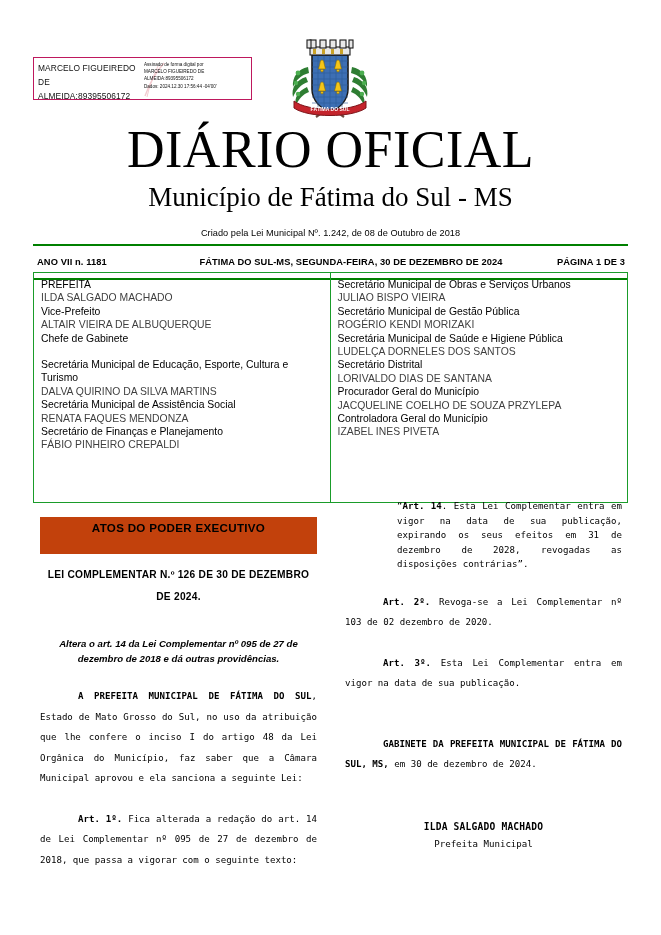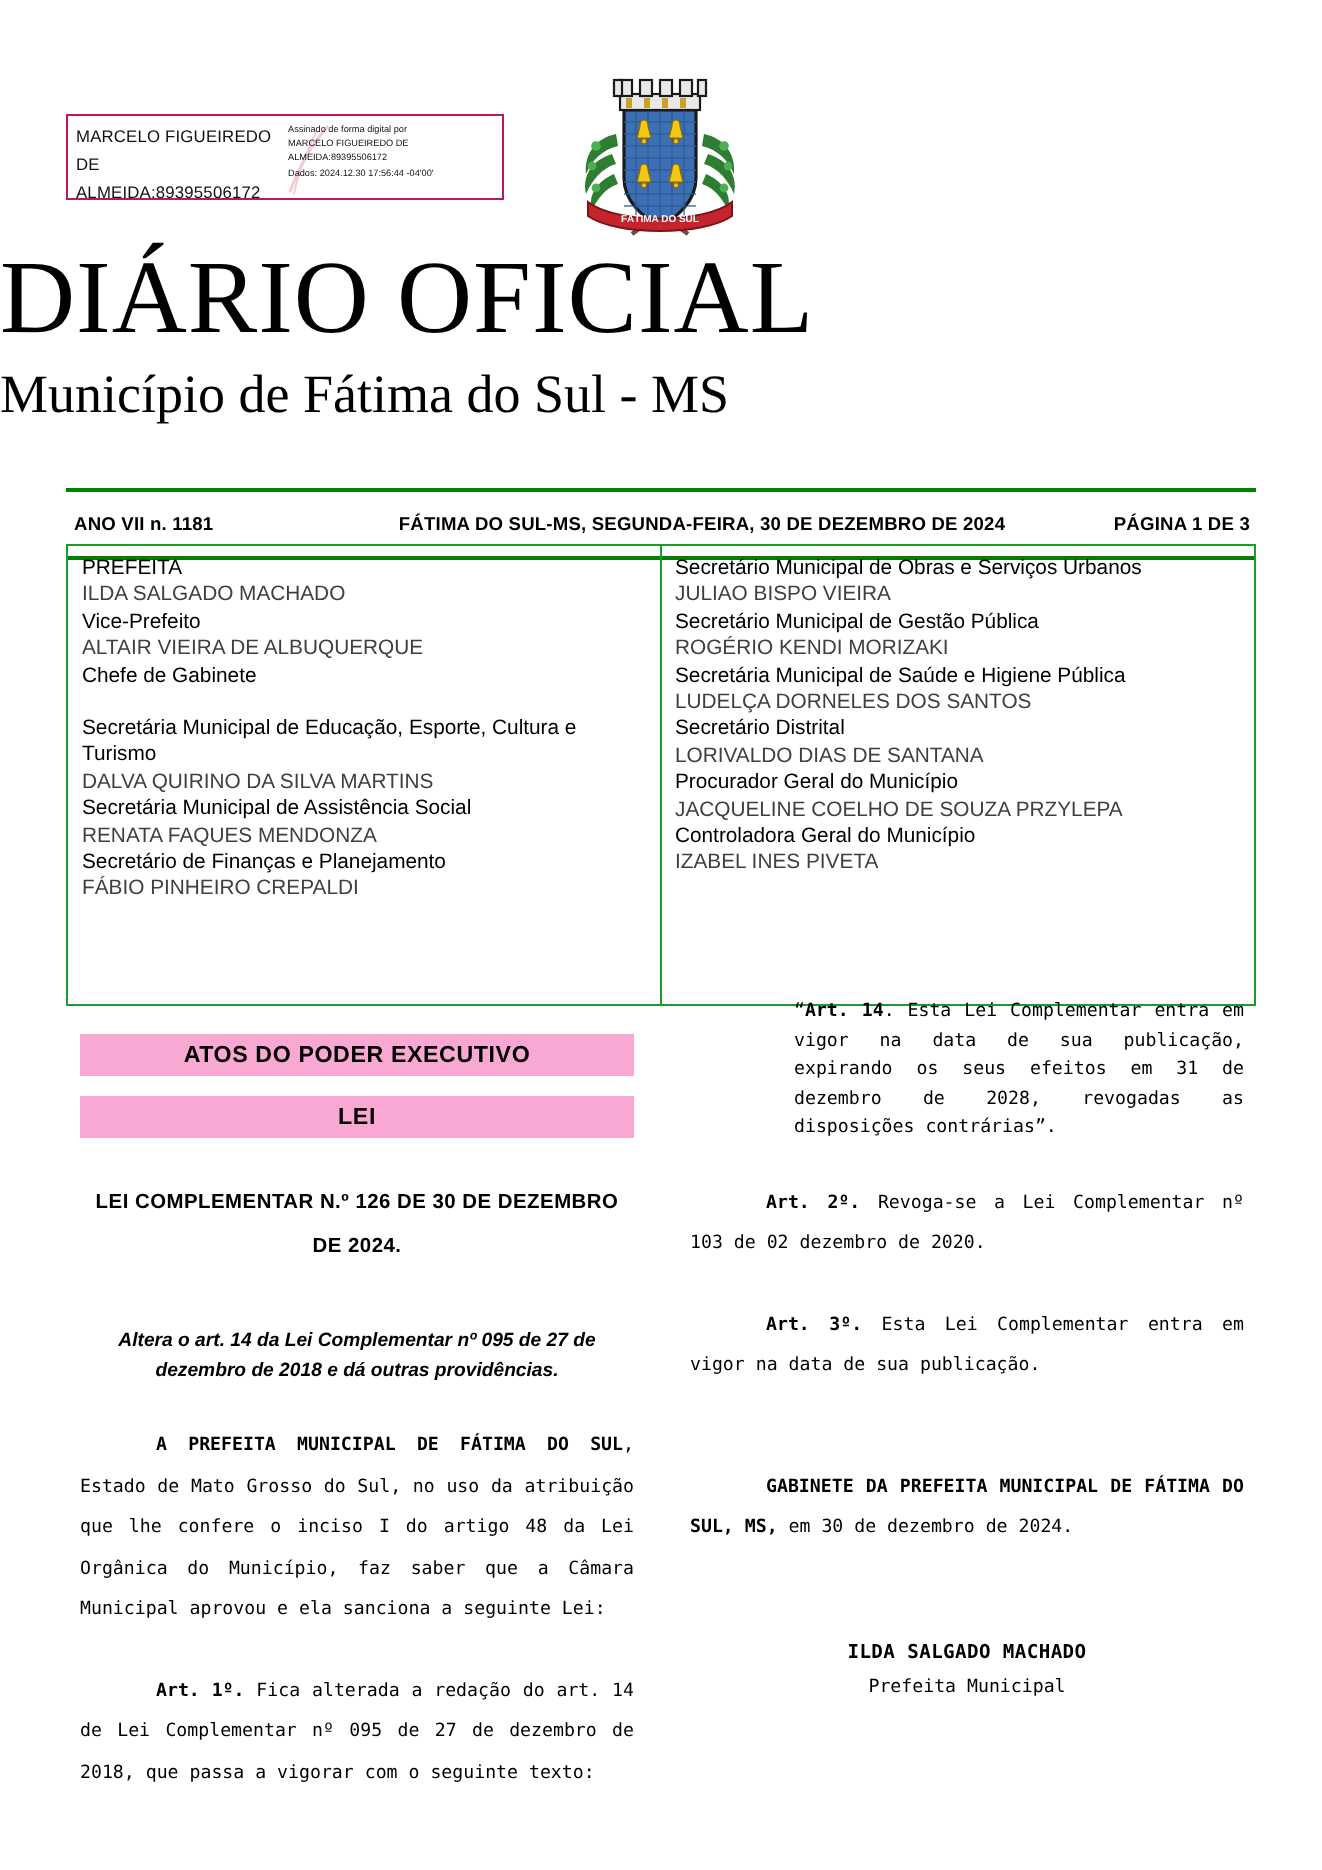--- a/index.html
+++ b/index.html
@@ -66,20 +66,21 @@
     position: absolute;
     left: 286px; top: 33px;
     width: 88px; height: 90px;
   }
 
   
   .masthead {
     position: absolute;
     left: 0; top: 122px;
     width: 661px;
+    text-align: center;
   }
   .doname {
     font-family: "Liberation Serif", serif;
     font-size: 52px;
     line-height: 56px;
     letter-spacing: 0.5px;
     font-weight: 400;
   }
   .dosub {
     font-family: "Liberation Serif", serif;
@@ -149,27 +150,27 @@
     left: 40px; top: 517px;
     width: 277px;
   }
   .col-right {
     position: absolute;
     left: 345px; top: 493px;
     width: 277px;
   }
 
   .banner {
-    background: #f9a8d4;
+    background: #c2410c;
     color: #000000;
     font-size: 11.6px;
     font-weight: bold;
     text-align: center;
     letter-spacing: 0.3px;
-    padding: 4px 0 4px 0;
+    padding: 4px 0 20px 0;
     line-height: 13px;
     margin-bottom: 10px;
   }
   .banner.second { margin-bottom: 22px; }
 
   .lawtitle {
     font-size: 10.2px;
     font-weight: bold;
     text-align: center;
     line-height: 22px;
@@ -306,20 +307,21 @@
       <rect x="54" y="16" width="3" height="5"></rect>
     </g>
 
     <path d="M8 68 C22 79, 66 79, 80 68 L80 75 C66 85, 22 85, 8 75 Z" fill="#c4242c" stroke="#7d1419" stroke-width="1"></path>
     <text x="44" y="78" font-family="Liberation Sans, sans-serif" font-size="5" fill="#ffffff" text-anchor="middle" font-weight="bold">FÁTIMA DO SUL</text>
   </svg>
 
   <div class="masthead">
     <div class="doname">DIÁRIO OFICIAL</div>
     <div class="dosub">Município de Fátima do Sul - MS</div>
+    <div class="docreated">Criado pela Lei Municipal Nº. 1.242, de 08 de Outubro de 2018</div>
   </div>
 
   <div class="infobar">
     <div class="c-left">ANO VII n. 1181</div>
     <div class="c-mid">FÁTIMA DO SUL-MS, SEGUNDA-FEIRA, 30 DE DEZEMBRO DE 2024</div>
     <div class="c-right">PÁGINA 1 DE 3</div>
   </div>
 
   <div class="officials">
     <div class="off-col left">
@@ -347,21 +349,20 @@
       <div class="person">LORIVALDO DIAS DE SANTANA</div>
       <div class="role">Procurador Geral do Município</div>
       <div class="person">JACQUELINE COELHO DE SOUZA PRZYLEPA</div>
       <div class="role">Controladora Geral do Município</div>
       <div class="person">IZABEL INES PIVETA</div>
     </div>
   </div>
 
   <div class="col-left">
     <div class="banner">ATOS DO PODER EXECUTIVO</div>
-    <div class="banner second">LEI</div>
     <div class="lawtitle">LEI COMPLEMENTAR N.º 126 DE 30 DE DEZEMBRO DE 2024.</div>
     <div class="lawsub">Altera o art. 14 da Lei Complementar nº 095 de 27 de dezembro de 2018 e dá outras providências.</div>
     <div class="body-p">
       <span class="indent"></span><b>A PREFEITA MUNICIPAL DE FÁTIMA DO SUL</b><span>, Estado de Mato Grosso do Sul, no uso da atribuição que lhe confere o inciso I do artigo 48 da Lei Orgânica do Município, faz saber que a Câmara Municipal aprovou e ela sanciona a seguinte Lei:</span>
     </div>
     <div class="body-p">
       <span class="indent"></span><b>Art. 1º.</b><span> Fica alterada a redação do art. 14 de Lei Complementar nº 095 de 27 de dezembro de 2018, que passa a vigorar com o seguinte texto:</span>
     </div>
   </div>
 

